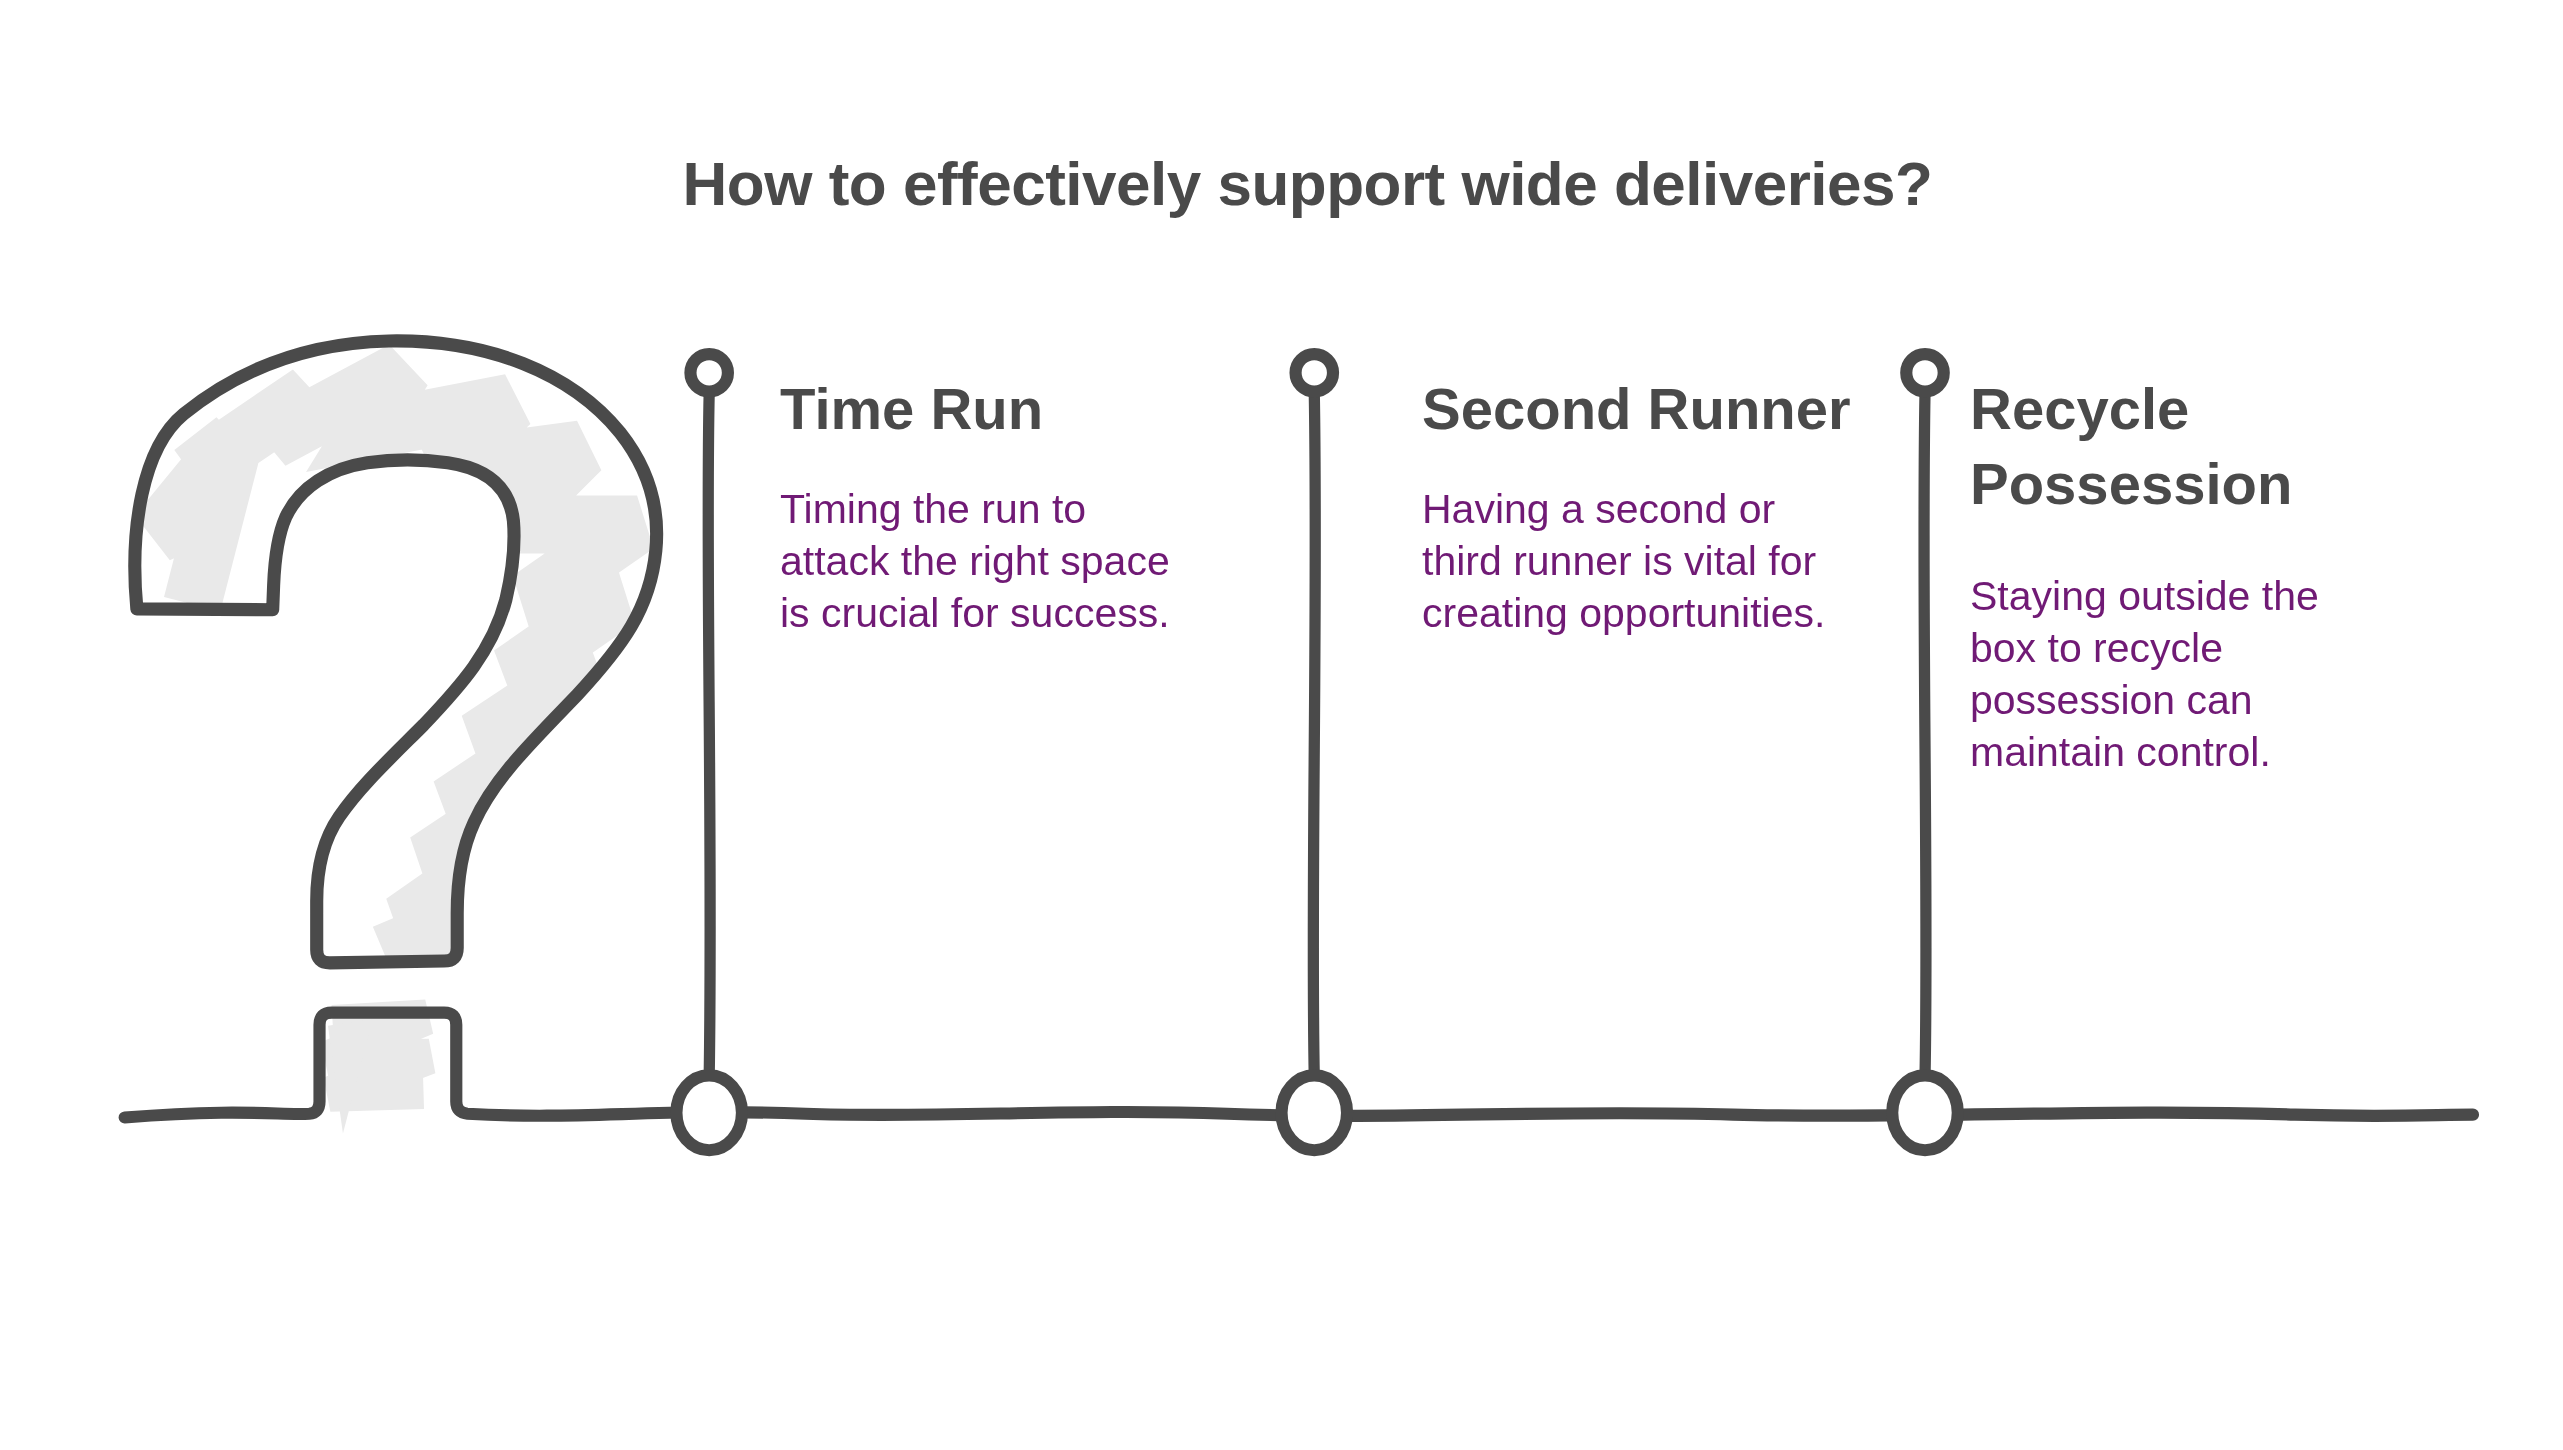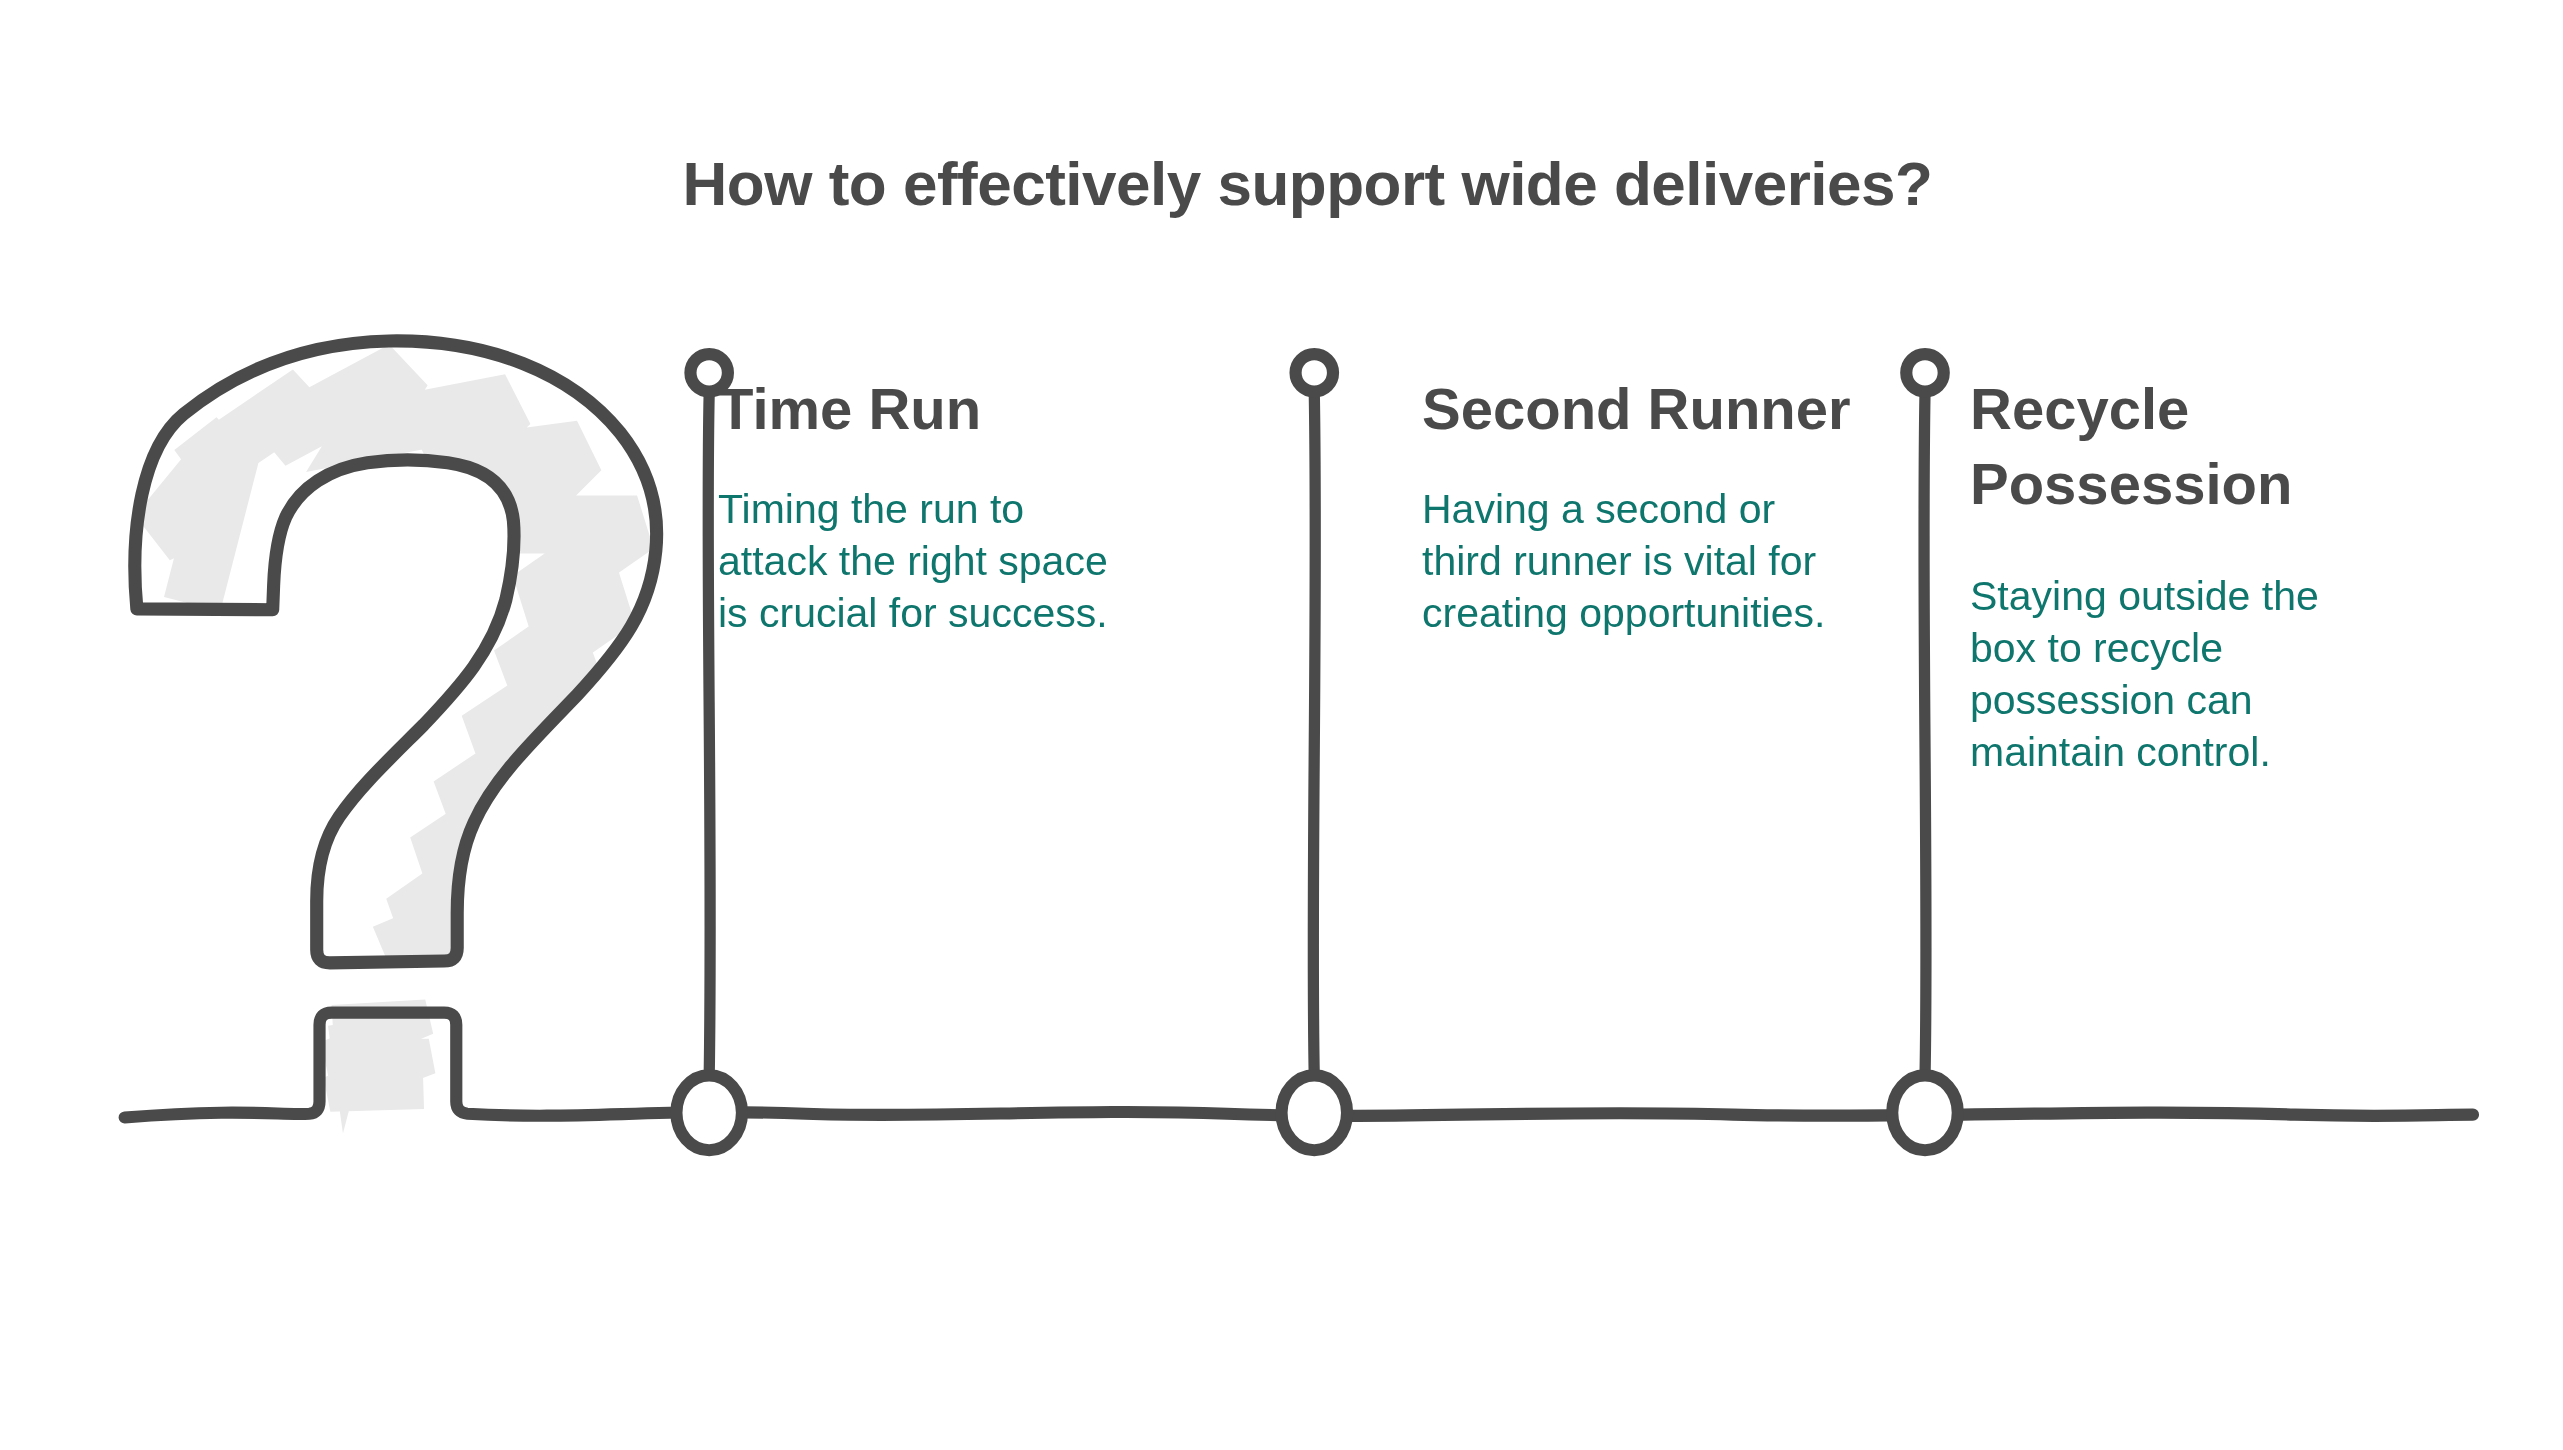--- a/index.html
+++ b/index.html
@@ -44,24 +44,24 @@
     line-height: 75px;
     color: #4a4a4a;
     white-space: pre-line;
   }
   .step-body {
     position: absolute;
     width: 600px;
     font-size: 41px;
     font-weight: 400;
     line-height: 52px;
-    color: #0f766e;
+    color: #701a75;
     white-space: pre-line;
   }
-  .col1 { left: 718px; }
+  .col1 { left: 780px; }
   .col2 { left: 1422px; }
   .col3 { left: 1970px; }
   .body1, .body2 { top: 483px; }
   .body3 { top: 570px; }
 </style>
 </head>
 <body>
 
 <div id="canvas">
 

